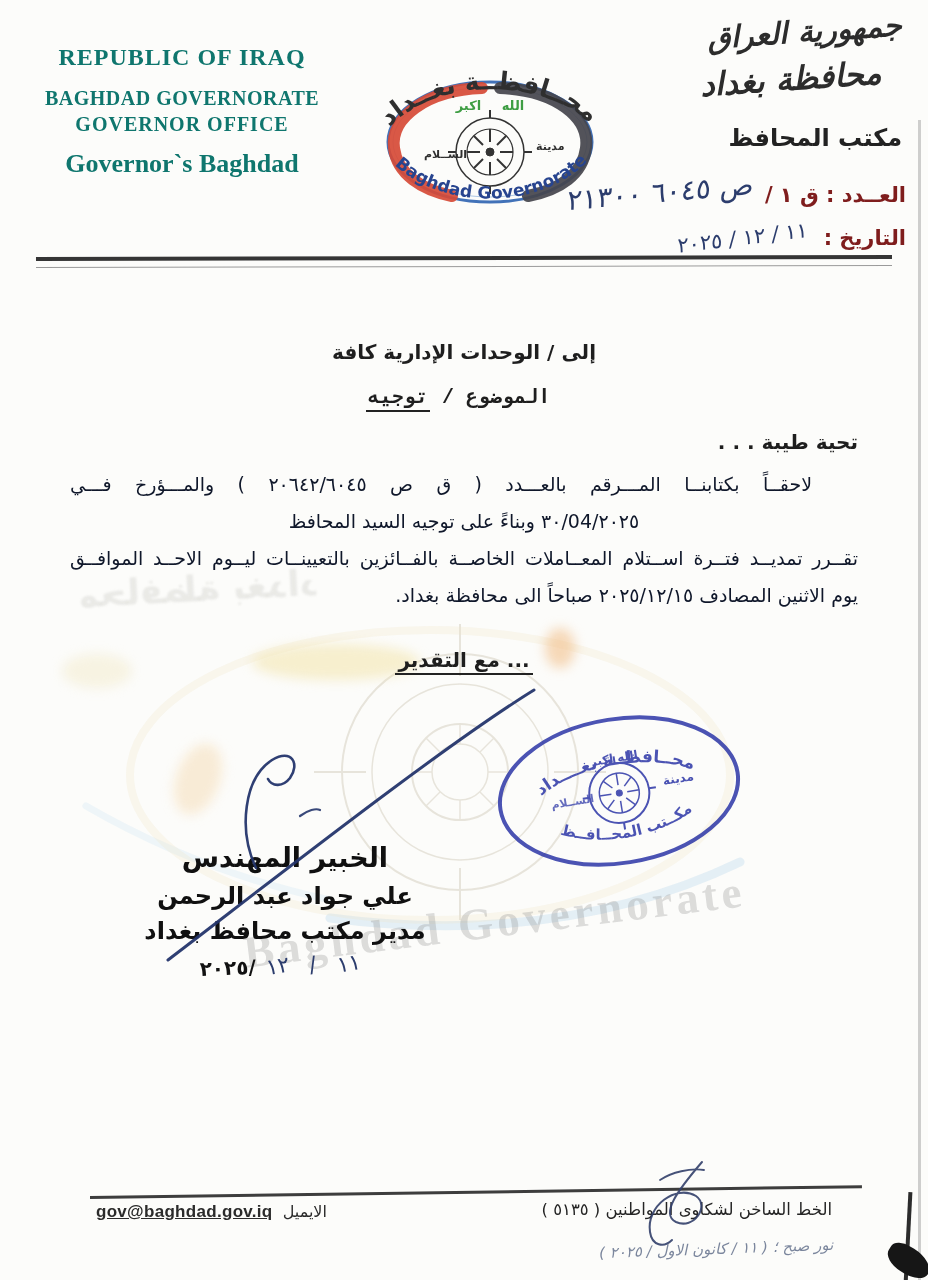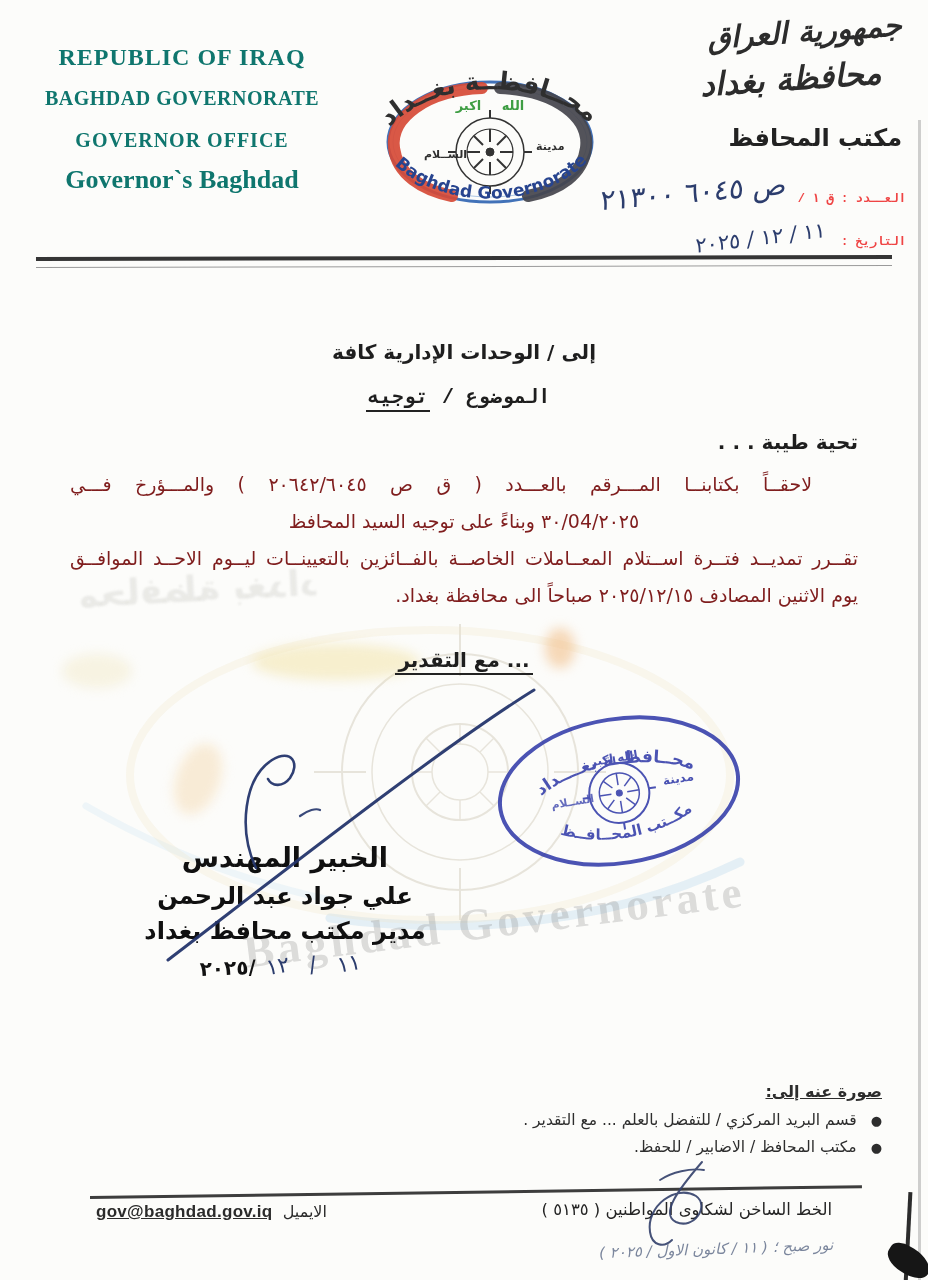--- a/index.html
+++ b/index.html
@@ -14,45 +14,45 @@
   .layer-content{position:absolute;inset:0;z-index:2;}
   .layer-ink{position:absolute;inset:0;z-index:3;pointer-events:none;}
   .layer-art{position:absolute;inset:0;z-index:4;pointer-events:none;}
   
   .hdr-en{
     position:absolute;left:36px;top:44px;width:292px;text-align:center;
     font-family:"Liberation Serif",serif;color:#0f766e;
   }
   .hdr-en .l1{font-size:24px;font-weight:700;letter-spacing:1px;}
   .hdr-en .l2{font-size:20px;font-weight:700;margin-top:16px;letter-spacing:.5px;}
-  .hdr-en .l3{font-size:20px;font-weight:700;margin-top:19px;letter-spacing:1px;}
+  .hdr-en .l3{font-size:20px;font-weight:700;margin-top:3px;letter-spacing:1px;}
   .hdr-en .l4{font-size:26px;font-weight:700;margin-top:13px;}
   .emblem{position:absolute;left:364px;top:30px;width:252px;height:200px;}
   .hdr-ar{position:absolute;left:598px;top:8px;width:318px;direction:rtl;}
   .callig{font-weight:700;font-style:italic;color:#2c2c2c;white-space:nowrap;}
   .callig.c1{position:absolute;right:14px;top:6px;font-size:30px;transform:rotate(-4deg);}
   .callig.c2{position:absolute;right:34px;top:52px;font-size:32px;transform:rotate(-4deg);}
   .office-ar{position:absolute;right:14px;top:116px;font-size:24px;font-weight:800;color:#222;}
   .meta-row{position:absolute;right:10px;white-space:nowrap;direction:rtl;}
   .meta-row.num{top:168px;}
   .meta-row.dat{top:218px;}
-  .meta-label{font-size:12px;font-weight:800;color:#ef4444;font-family:Liberation Mono, monospace;}
+  .meta-label{font-size:21px;font-weight:800;color:#7f1d1d;}
   .hand{display:inline-block;color:#2c3d6d;font-weight:400;}
   .hand-number{font-size:28px;transform:rotate(-5deg) skewX(-8deg);letter-spacing:3px;margin-right:6px;}
   .hand-date{font-size:21px;transform:rotate(-7deg) skewX(-6deg);letter-spacing:2px;margin-right:10px;}
   .rule-top{
     position:absolute;left:36px;top:256px;width:856px;height:6px;
     border-top:4px solid #353535;border-bottom:1px solid #9a9a9a;transform:rotate(-.15deg);
   }
   
   .addressee{position:absolute;left:0;right:0;top:340px;text-align:center;font-size:20px;font-weight:700;direction:rtl;}
   .subject{position:absolute;left:0;right:12px;top:384px;text-align:center;font-size:20px;font-weight:700;direction:rtl;font-family:Liberation Mono, monospace;}
   .subject .u{border-bottom:2px solid #222;padding:0 2px 1px;}
   .salutation{position:absolute;right:70px;top:430px;font-size:20px;font-weight:700;direction:rtl;}
-  .bodytext{position:absolute;left:70px;right:70px;top:466px;direction:rtl;font-size:19px;line-height:37px;color:#7f1d1d;}
+  .bodytext{position:absolute;left:70px;right:70px;top:466px;direction:rtl;font-size:19px;line-height:37px;color:#0f172a;}
   .bl{white-space:normal;}
   .bl.j{text-align:justify;text-align-last:justify;}
   .bl.indent{padding-right:46px;}
   .bl.c{text-align:center;}
   .bl.r{text-align:right;}
   .closing{position:absolute;left:0;right:0;top:648px;text-align:center;font-size:20px;font-weight:700;direction:rtl;}
   .closing .u{border-bottom:2px solid #222;padding:0 3px 1px;}
   
   .sig{position:absolute;left:118px;top:842px;width:334px;text-align:center;direction:rtl;color:#101010;}
   .sig .t{font-size:27px;font-weight:800;}
@@ -272,27 +272,20 @@
 
     <div class="sig">
       <div class="t">الخبير المهندس</div>
       <div class="n">علي جواد عبد الرحمن</div>
       <div class="p">مدير مكتب محافظ بغداد</div>
       <div class="d">
         <span class="hd">١١</span><span class="hd">/</span><span class="hd">١٢</span><span class="pr">/</span><span class="pr">٢٠٢٥</span>
       </div>
     </div>
 
-    <div class="cc">
-      <div class="h">صورة عنه إلى:</div>
-      <ul>
-        <li><span class="blt">●</span><span>قسم البريد المركزي / للتفضل بالعلم ... مع التقدير .</span></li>
-        <li><span class="blt">●</span><span>مكتب المحافظ / الاضابير / للحفظ.</span></li>
-      </ul>
-    </div>
 
     <div class="rule-bot"></div>
 
     <div class="hotline">
       <span>الخط الساخن لشكاوى المواطنين ( </span><span>٥١٣٥</span><span> )</span>
     </div>
     <div class="email">
       <span>الايميل</span>&nbsp;
       <span class="addr">gov@baghdad.gov.iq</span>
     </div>

